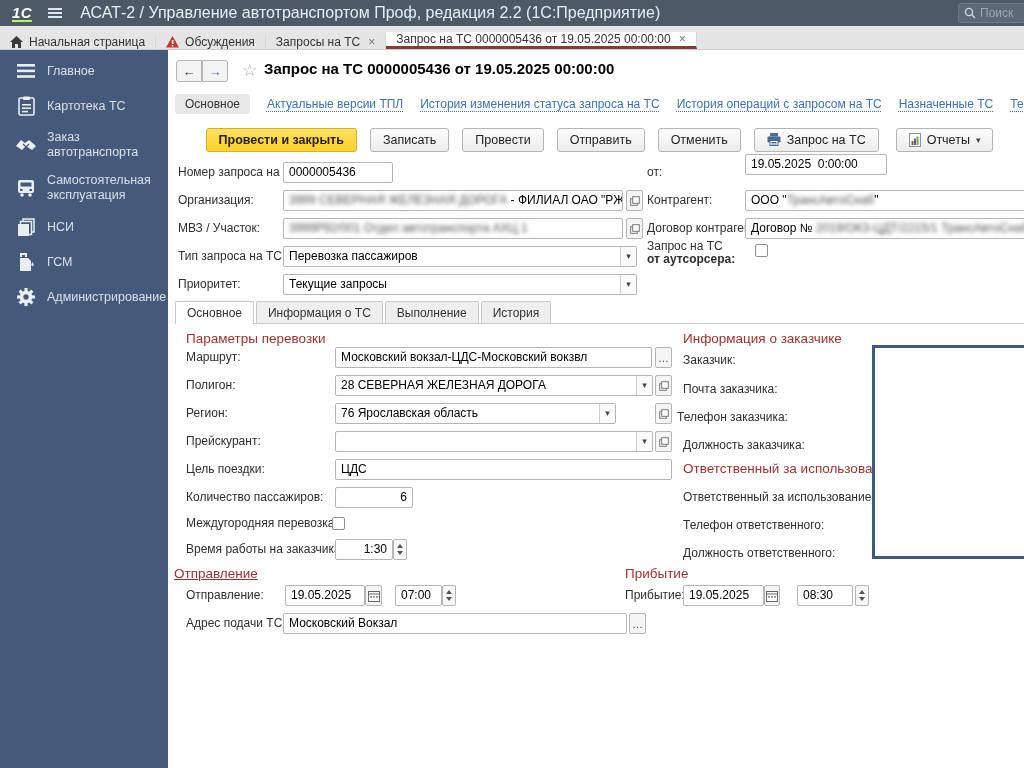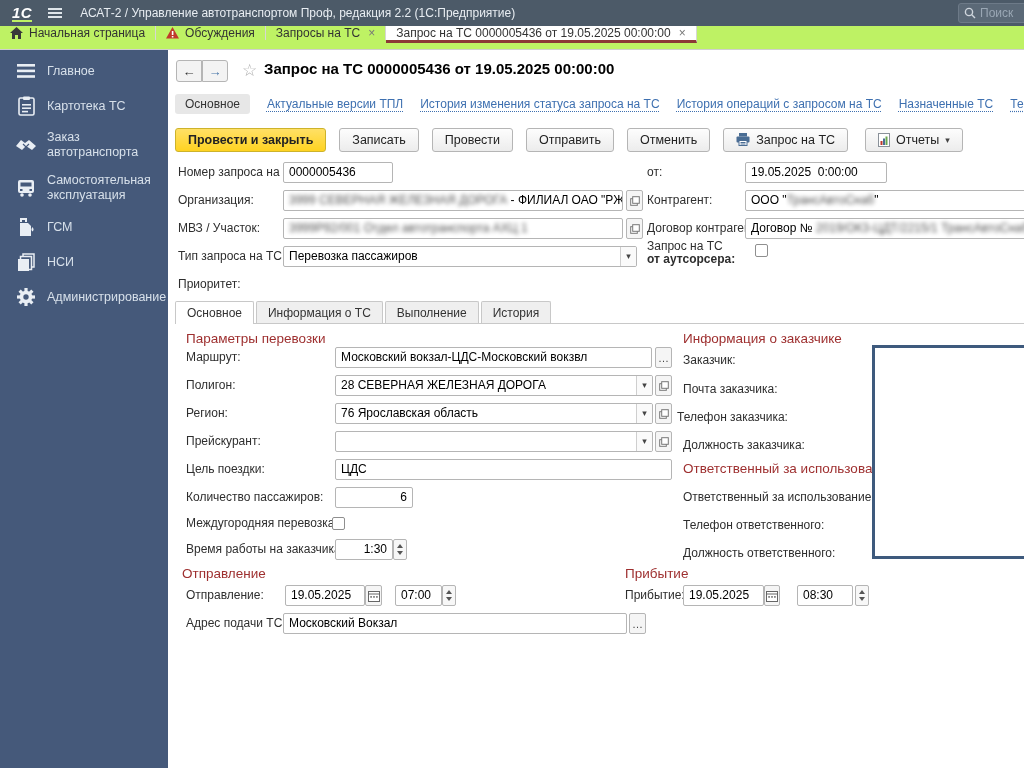--- a/index.html
+++ b/index.html
@@ -7,30 +7,30 @@
     font-family:"Liberation Sans","DejaVu Sans",sans-serif; }
   #app { position:relative; width:1024px; height:768px; overflow:hidden; background:#fff; }
 
   
   #titlebar { position:absolute; left:0; top:0; width:1024px; height:26px; background:#4c5a68;
     display:flex; align-items:center; }
   .logo-1c { color:#fff; font-weight:700; font-style:italic; font-size:15px; margin-left:12px; letter-spacing:0.5px;
     border-bottom:2px solid #bef264; line-height:15px; }
   .hamburger { margin-left:16px; display:flex; flex-direction:column; gap:2px; cursor:pointer; }
   .hamburger i { display:block; width:14px; height:2px; background:#dfe5ea; }
-  .app-title { color:#e8edf2; font-size:12px; margin-left:18px; white-space:nowrap; }
+  .app-title { color:#e8edf2; font-size:16px; margin-left:18px; white-space:nowrap; }
   .search-box { position:absolute; left:958px; top:3px; width:120px; height:20px; background:#5b6977;
     border:1px solid #6d7a88; border-radius:3px; display:flex; align-items:center; padding:0 5px; }
   .search-box svg { flex:0 0 auto; }
   .search-box input { background:transparent; border:none; outline:none; color:#cfd6dd; font-size:12px; width:80px; margin-left:4px; }
   .search-box input::placeholder { color:#9aa7b4; }
 
   
-  #tabbar { position:absolute; left:0; top:26px; width:1024px; height:24px; background:#bef264;
-    border-bottom:1px solid #cfcfcf; display:flex; align-items:flex-start; }
+  #tabbar { position:absolute; left:0; top:26px; width:1024px; height:24px; background:#e5e5e5;
+    border-bottom:1px solid #cfcfcf; display:flex; align-items:flex-end; }
   .ttab { display:flex; align-items:center; padding:0 10px; font-size:12px; color:#333;
     border-right:1px solid #d6d6d6; cursor:pointer; white-space:nowrap; position:relative; }
   .ttab .ticon { margin-right:6px; display:flex; }
   .ttab .tclose { margin-left:8px; color:#777; font-size:12px; cursor:pointer; }
   .ttab.active { background:#fff; border-bottom:3px solid #8c3836; }
 
   
   #sidebar { position:absolute; left:0; top:50px; width:168px; height:718px; background:#45597a;
     padding-top:10px; display:flex; flex-direction:column; gap:13px; }
   .snav { display:flex; align-items:center; padding:0 0 0 14px; min-height:22px; cursor:pointer; }
@@ -67,21 +67,21 @@
   .star::after { content:"☆"; }
   .ftitle { position:absolute; font-size:15px; font-weight:700; color:#000; white-space:nowrap; }
 
   
   .linksrow { position:absolute; left:7px; top:43px; width:849px; height:22px; display:flex; align-items:center;
     gap:17px; overflow:hidden; white-space:nowrap; }
   .navchip { background:#e7e7e7; border-radius:3px; padding:3px 10px; font-size:12px; color:#333; cursor:pointer; }
   .navlink { font-size:12px; color:#3e70b0; text-decoration:underline dotted; text-underline-offset:3px; cursor:pointer; }
 
   
-  .toolbar { position:absolute; left:7px; top:77px; width:849px; height:25px; display:flex; gap:13px; align-items:center; }
+  .toolbar { position:absolute; left:7px; top:77px; width:849px; height:25px; display:flex; gap:13px; align-items:center;justify-content:center; }
   .tbtn { height:24px; padding:0 12px; border:1px solid #b5b5b5; border-radius:3px; background:linear-gradient(#fdfdfd,#ececec);
     font-size:12.5px; color:#222; display:flex; align-items:center; gap:6px; cursor:pointer; white-space:nowrap;
     font-family:inherit; }
   .tbtn.primary { background:linear-gradient(#ffe066,#ffd321); border-color:#cdb32b; font-weight:700; }
   .tbtn .bcaret { font-size:9px; color:#444; }
 
   
   .itabs { position:absolute; left:7px; top:250px; width:849px; height:24px; border-bottom:1px solid #c8c8c8;
     display:flex; align-items:flex-end; }
   .itab { display:inline-block; padding:4px 11px 3px; border:1px solid #c8c8c8; border-bottom:none; margin-right:2px;
@@ -191,37 +191,37 @@
             <circle cx="6" cy="16" r="1.8" fill="#e9eef4"></circle>
             <circle cx="14" cy="16" r="1.8" fill="#e9eef4"></circle>
             <rect x="4" y="10" width="2.5" height="2" fill="#45597a"></rect>
             <rect x="13.5" y="10" width="2.5" height="2" fill="#45597a"></rect>
           </svg>
       </span>
       <span class="slabel">Самостоятельная эксплуатация</span>
     </div>
     <div class="snav">
       <span class="sicon">
+        <svg width="18" height="19" viewBox="0 0 18 19">
+            <rect x="6" y="1" width="11" height="13" fill="none" stroke="#e9eef4" stroke-width="1.5"></rect>
+            <rect x="3.5" y="3.5" width="11" height="13" fill="#45597a" stroke="#e9eef4" stroke-width="1.5"></rect>
+            <rect x="1" y="6" width="11" height="12" fill="#e9eef4"></rect>
+          </svg>
+      </span>
+      <span class="slabel">НСИ</span>
+    </div>
+    <div class="snav">
+      <span class="sicon">
         <svg width="17" height="20" viewBox="0 0 17 20">
             <path d="M2 6 L10 6 L13 9 L13 19 L2 19 Z" fill="#e9eef4"></path>
             <path d="M3 5 L3 2 L8 2 L8 5" fill="none" stroke="#e9eef4" stroke-width="2"></path>
             <path d="M14.5 10 q2.2 3 0 4.4 q-2.2 -1.4 0 -4.4" fill="#e9eef4"></path>
           </svg>
       </span>
       <span class="slabel">ГСМ</span>
-    </div>
-    <div class="snav">
-      <span class="sicon">
-        <svg width="18" height="19" viewBox="0 0 18 19">
-            <rect x="6" y="1" width="11" height="13" fill="none" stroke="#e9eef4" stroke-width="1.5"></rect>
-            <rect x="3.5" y="3.5" width="11" height="13" fill="#45597a" stroke="#e9eef4" stroke-width="1.5"></rect>
-            <rect x="1" y="6" width="11" height="12" fill="#e9eef4"></rect>
-          </svg>
-      </span>
-      <span class="slabel">НСИ</span>
     </div>
     <div class="snav">
       <span class="sicon">
         <svg width="20" height="20" viewBox="0 0 20 20">
             <g fill="#e9eef4">
               <rect x="8.4" y="1" width="3.2" height="18"></rect>
               <rect x="8.4" y="1" width="3.2" height="18" transform="rotate(45 10 10)"></rect>
               <rect x="8.4" y="1" width="3.2" height="18" transform="rotate(90 10 10)"></rect>
               <rect x="8.4" y="1" width="3.2" height="18" transform="rotate(135 10 10)"></rect>
               <circle cx="10" cy="10" r="6.3"></circle>
@@ -277,21 +277,21 @@
             </svg>
         </span>
         <span>Отчеты</span>
         <span class="bcaret">▾</span>
       </button>
     </div>
 
     <span class="lbl" style="left:10px; top:112px;">Номер запроса на ТС:</span>
     <div class="fld" style="left:115px; top:112px; width:110px;"><span>0000005436</span></div>
     <span class="lbl" style="left:479px; top:112px;">от:</span>
-    <div class="fld ws-pre" style="left:577px; top:112px; width:142px;"><span>19.05.2025  0:00:00</span></div>
+    <div class="fld ws-pre" style="left:577px; top:104px; width:142px;"><span>19.05.2025  0:00:00</span></div>
 
     <span class="lbl" style="left:10px; top:140px;">Организация:</span>
     <div class="fld" style="left:115px; top:140px; width:340px;">
       <span class="blur">3999 СЕВЕРНАЯ ЖЕЛЕЗНАЯ ДОРОГА</span><span class="ws-pre"> - ФИЛИАЛ ОАО "РЖД"</span>
     </div>
     <div class="auxbtn" style="left:458px; top:140px;">
       <svg width="10" height="10" viewBox="0 0 10 10">
           <rect x="0.7" y="2.7" width="6.6" height="6.6" fill="#fff" stroke="#777"></rect>
           <rect x="2.7" y="0.7" width="6.6" height="6.6" fill="#fff" stroke="#777"></rect>
         </svg>
@@ -319,20 +319,24 @@
     <span class="lbl" style="left:10px; top:196px;">Тип запроса на ТС:</span>
     <div class="fld" style="left:115px; top:196px; width:354px; padding-right:20px;">
       <span>Перевозка пассажиров</span>
       <span class="caret-slot"></span>
     </div>
     <span class="lbl" style="left:479px; top:190px; line-height:13px;">Запрос на ТС</span>
     <span class="lbl" style="left:479px; top:203px; line-height:13px;font-weight:bold;">от аутсорсера:</span>
     <div class="chk" style="left:587px; top:194px;"></div>
 
     <span class="lbl" style="left:10px; top:224px;">Приоритет:</span>
+    <div class="fld" style="left:115px; top:224px; width:354px; padding-right:20px;">
+      <span>Текущие запросы</span>
+      <span class="caret-slot"></span>
+    </div>
 
     <div class="itabs">
       <span class="itab active">Основное</span>
       <span class="itab">Информация о ТС</span>
       <span class="itab">Выполнение</span>
       <span class="itab">История</span>
     </div>
 
     <div class="redhead" style="left:18px; top:281px;">Параметры перевозки</div>
 
@@ -346,21 +350,21 @@
       <span class="caret-slot"></span>
     </div>
     <div class="auxbtn" style="left:487px; top:325px;">
       <svg width="10" height="10" viewBox="0 0 10 10">
           <rect x="0.7" y="2.7" width="6.6" height="6.6" fill="#fff" stroke="#777"></rect>
           <rect x="2.7" y="0.7" width="6.6" height="6.6" fill="#fff" stroke="#777"></rect>
         </svg>
     </div>
 
     <span class="lbl" style="left:18px; top:353px;">Регион:</span>
-    <div class="fld" style="left:167px; top:353px; width:318px; padding-right:9px;">
+    <div class="fld" style="left:167px; top:353px; width:281px; padding-right:9px;">
       <span>76 Ярославская область</span>
       <span class="caret-slot"></span>
     </div>
     <div class="auxbtn" style="left:487px; top:353px;">
       <svg width="10" height="10" viewBox="0 0 10 10">
           <rect x="0.7" y="2.7" width="6.6" height="6.6" fill="#fff" stroke="#777"></rect>
           <rect x="2.7" y="0.7" width="6.6" height="6.6" fill="#fff" stroke="#777"></rect>
         </svg>
     </div>
 
@@ -398,21 +402,21 @@
     <span class="lbl" style="left:509px; top:357px;">Телефон заказчика:</span>
     <span class="lbl" style="left:515px; top:385px;">Должность заказчика:</span>
 
     <div class="redhead" style="left:515px; top:411px;">Ответственный за использование ТС</div>
     <span class="lbl" style="left:515px; top:437px;">Ответственный за использование ТС:</span>
     <span class="lbl" style="left:515px; top:465px;">Телефон ответственного:</span>
     <span class="lbl" style="left:515px; top:493px;">Должность ответственного:</span>
 
     <div class="redaction"></div>
 
-    <div class="redhead" style="left:14px; top:516px;">Отправление</div>
+    <div class="redhead" style="left:6px; top:516px;text-decoration:underline;">Отправление</div>
     <span class="lbl" style="left:18px; top:535px;">Отправление:</span>
     <div class="fld" style="left:117px; top:535px; width:80px;"><span>19.05.2025</span></div>
     <div class="auxbtn" style="left:197px; top:535px;">
       <svg width="12" height="12" viewBox="0 0 12 12">
           <rect x="0.5" y="1.5" width="11" height="10" fill="#fff" stroke="#666"></rect>
           <line x1="0.5" y1="4" x2="11.5" y2="4" stroke="#666"></line>
           <rect x="2.2" y="6" width="1.8" height="1.8" fill="#888"></rect>
           <rect x="5.1" y="6" width="1.8" height="1.8" fill="#888"></rect>
           <rect x="8" y="6" width="1.8" height="1.8" fill="#888"></rect>
         </svg>

